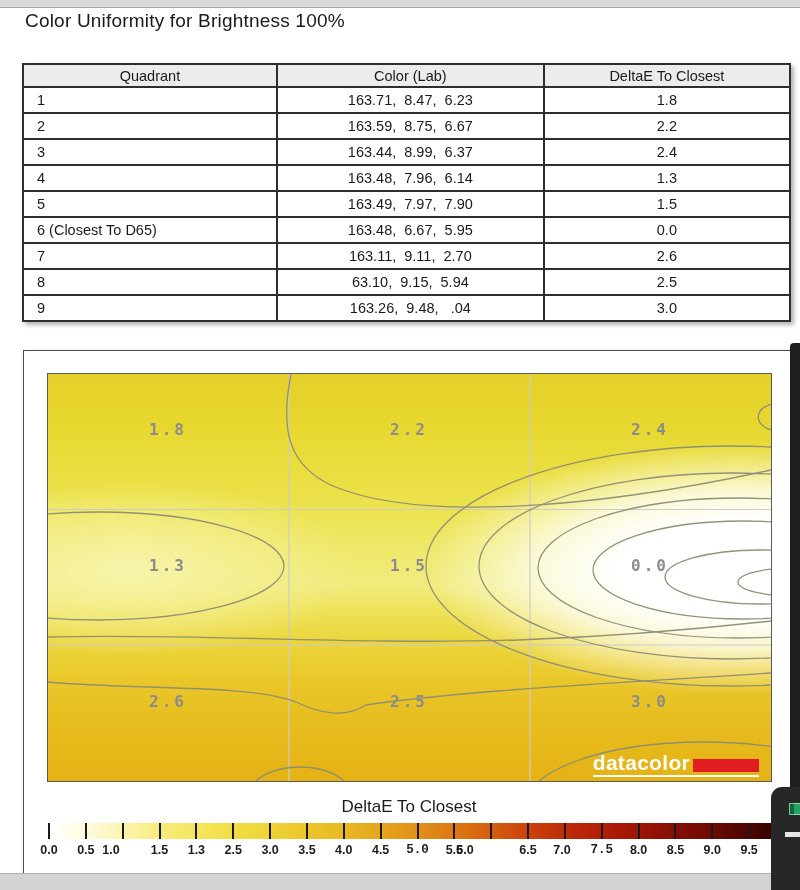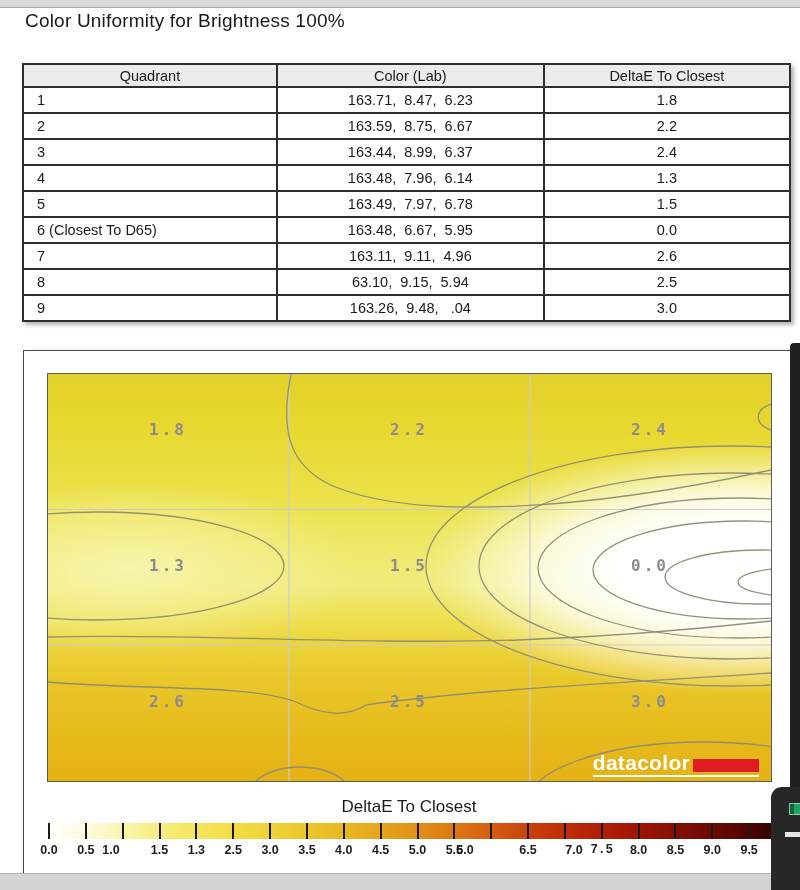--- a/index.html
+++ b/index.html
@@ -85,31 +85,31 @@
             <td class="lab">163.44,  8.99,  6.37</td>
             <td class="de">2.4</td>
           </tr>
         <tr>
             <td class="q">4</td>
             <td class="lab">163.48,  7.96,  6.14</td>
             <td class="de">1.3</td>
           </tr>
         <tr>
             <td class="q">5</td>
-            <td class="lab">163.49,  7.97,  6.78</td>
+            <td class="lab">163.49,  7.97,  7.90</td>
             <td class="de">1.5</td>
           </tr>
         <tr>
             <td class="q">6 (Closest To D65)</td>
             <td class="lab">163.48,  6.67,  5.95</td>
             <td class="de">0.0</td>
           </tr>
         <tr>
             <td class="q">7</td>
-            <td class="lab">163.11,  9.11,  4.96</td>
+            <td class="lab">163.11,  9.11,  2.70</td>
             <td class="de">2.6</td>
           </tr>
         <tr>
             <td class="q">8</td>
             <td class="lab">63.10,  9.15,  5.94</td>
             <td class="de">2.5</td>
           </tr>
         <tr>
             <td class="q">9</td>
             <td class="lab">163.26,  9.48,   .04</td>
@@ -224,25 +224,25 @@
     <div class="cb-label" style="left: -5px;">0.0</div>
         <div class="cb-label" style="left: 31.85px;">0.5</div>
         <div class="cb-label" style="left: 57px;">1.0</div>
         <div class="cb-label" style="left: 105.55px;">1.5</div>
         <div class="cb-label" style="left: 142.4px;">1.3</div>
         <div class="cb-label" style="left: 179.25px;">2.5</div>
         <div class="cb-label" style="left: 216.1px;">3.0</div>
         <div class="cb-label" style="left: 252.95px;">3.5</div>
         <div class="cb-label" style="left: 289.8px;">4.0</div>
         <div class="cb-label" style="left: 326.65px;">4.5</div>
-        <div class="cb-label" style="left: 363.5px;">5.0</div>
+        <div class="cb-label" style="left: 363.5px; font-family: Liberation Mono, monospace;">5.0</div>
         <div class="cb-label" style="left: 400.35px;">5.5</div>
         <div class="cb-label" style="left: 411px;">6.0</div>
         <div class="cb-label" style="left: 474.05px;">6.5</div>
-        <div class="cb-label" style="left: 520px;">7.0</div>
+        <div class="cb-label" style="left: 508px;">7.0</div>
         <div class="cb-label" style="left: 547.75px; font-family: Liberation Mono, monospace;">7.5</div>
         <div class="cb-label" style="left: 584.6px;">8.0</div>
         <div class="cb-label" style="left: 621.45px;">8.5</div>
         <div class="cb-label" style="left: 658.3px; text-align: center;">9.0</div>
         <div class="cb-label" style="left: 695.15px;">9.5</div>
         <div class="cb-label" style="left: 732px;">10.0</div>
       </div>
   </div>
 
   <div class="bottom-strip"></div>

